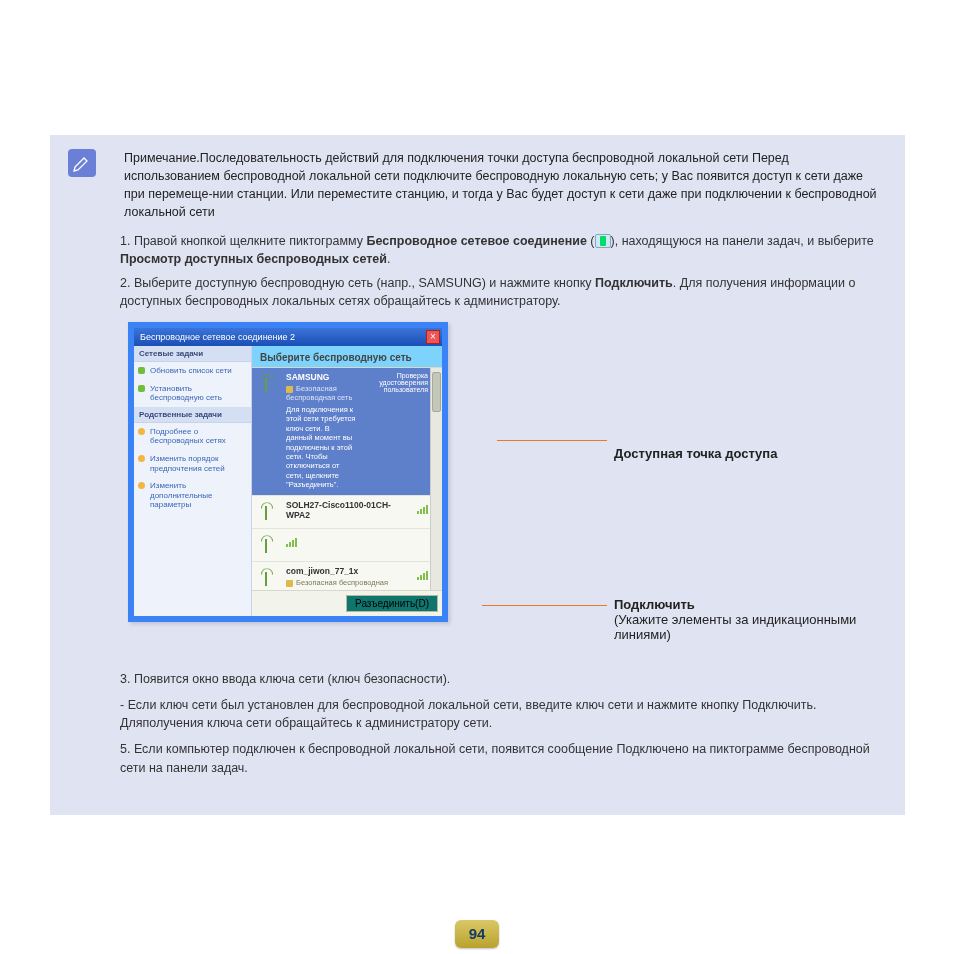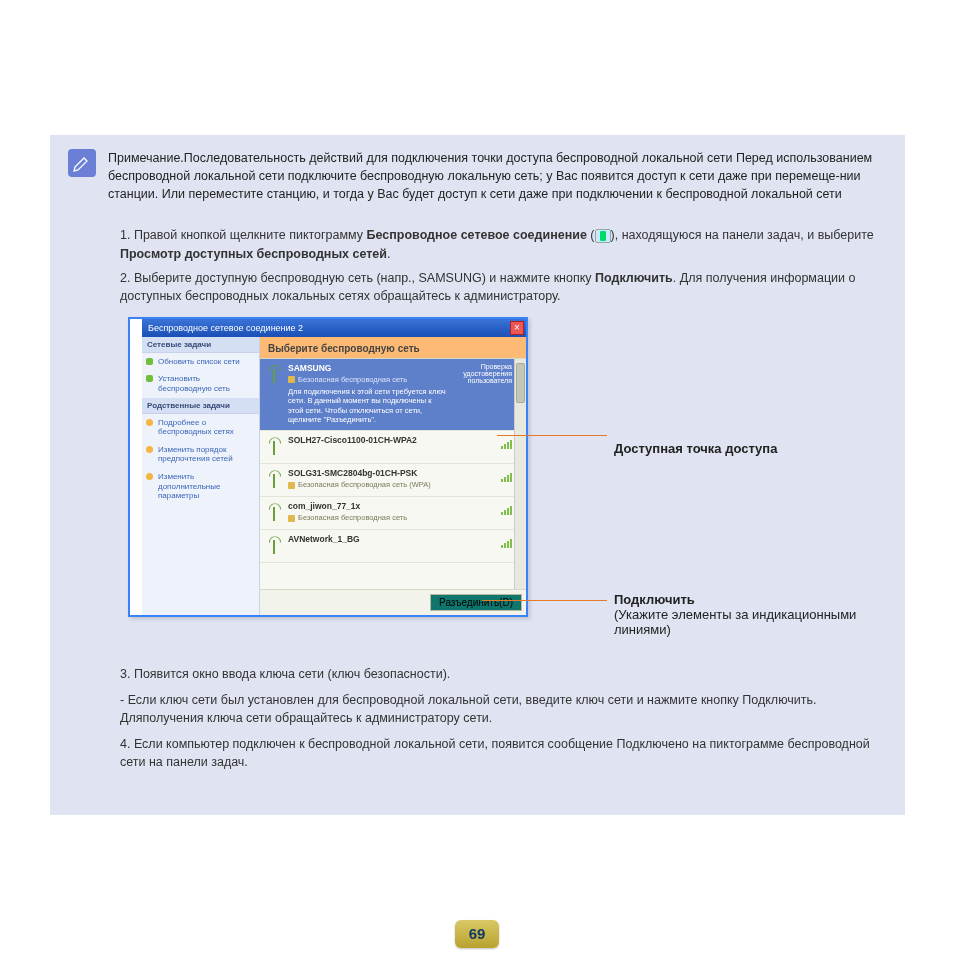--- a/index.html
+++ b/index.html
@@ -13,47 +13,46 @@
   }
   .page-panel {
     position: absolute;
     left: 50px;
     top: 135px;
     width: 855px;
     height: 680px;
     background: #e0e4f2;
     padding: 14px 18px 18px 18px;
   }
-  .note-row { display: flex; gap: 12px; }
+  .note-row { display: flex; gap: 28px; }
   .note-icon {
     width: 28px; height: 28px;
     background: #6b7fd6;
     border-radius: 4px;
     flex: 0 0 28px;
     position: relative;
   }
   .note-icon svg { position:absolute; left:4px; top:4px; }
   .note-text { font-size: 12.5px; line-height: 1.45; color: #222; }
-  .steps { margin-left: 52px; margin-top: 23px; font-size: 12.5px; line-height: 1.45; }
+  .steps { margin-left: 52px; margin-top: 10px; font-size: 12.5px; line-height: 1.45; }
   .steps li { list-style: none; margin-bottom: 6px; }
   .bold { font-weight: bold; }
   .inline-ico {
     display:inline-block; width:16px; height:14px; vertical-align:middle;
     background:#cfe6ff; border:1px solid #8aa; position:relative; border-radius:2px;
   }
   .inline-ico::after{ content:""; position:absolute; left:4px; top:1px; width:6px; height:10px; background:#0d6; border-radius:1px; }
 
   .figure-area { position: relative; margin-left:60px; margin-top:12px; height: 340px; }
   .win {
     position:absolute; left:0; top:0;
-    width: 400px; height: 300px;
-    background:#fff; border:2px solid #3b82f6;
+    width: 320px; height: 300px;
+    background:#fff; border:6px solid #3b82f6;
     box-shadow: 2px 2px 4px rgba(0,0,0,.15);
     font-size: 9px;
-    padding-left: 12px;
   }
   .titlebar {
     height:18px;
     background: linear-gradient(#3b74d8,#1a4fb5);
     color:#fff; font-size:9px; line-height:18px; padding-left:6px; position:relative;
   }
   .closebtn {
     position:absolute; right:2px; top:2px; width:14px; height:14px;
     background:#e55; border:1px solid #a22; color:#fff; font-size:10px; line-height:12px; text-align:center;
   }
@@ -62,28 +61,28 @@
     width:118px; background:#eef2fb; border-right:1px solid #c8d2e8;
     display:flex; flex-direction:column; font-size:8px;
   }
   .sb-head { background:#d5dff3; padding:3px 5px; font-weight:bold; color:#3a4a7a; border-bottom:1px solid #c8d2e8; }
   .sb-item { padding:4px 5px 4px 16px; color:#3a66b8; position:relative; line-height:1.2; }
   .sb-item::before{
     content:""; position:absolute; left:4px; top:5px; width:7px; height:7px; background:#6fbf3a; border-radius:2px;
   }
   .sb-item.star::before{ background:#f3b63e; border-radius:50%; }
   .main { flex:1; background:#f8f8f2; display:flex; flex-direction:column; }
-  .main-head { background:#fdba74; padding:6px 8px 4px; border-bottom:1px solid #d8d8c8; }
+  .main-head { background:#7dd3fc; padding:6px 8px 4px; border-bottom:1px solid #d8d8c8; }
   .main-title { font-size:10px; font-weight:bold; color:#444; }
   .main-sub { font-size:8px; color:#555; margin-top:3px; line-height:1.2; }
   .netlist { flex:1; overflow:hidden; position:relative; }
   .netscroll { position:absolute; right:0; top:0; bottom:0; width:12px; background:#e7e9e0; border-left:1px solid #ccc;}
   .netscroll .thumb{ position:absolute; left:1px; right:1px; top:4px; height:40px; background:#c3c7b8; border:1px solid #a6aa98; border-radius:2px;}
   .net {
-    padding:4px 14px 6px 6px; border-bottom:1px solid #e4e5da; display:flex; align-items:flex-start; gap:6px;
+    padding:4px 14px 6px 6px; border-bottom:1px solid #e4e5da; display:flex; align-items:flex-start; gap:12px;
   }
   .net.sel { background:#5e7fc9; color:#fff; }
   .ant { width:16px; height:22px; position:relative; flex:0 0 16px; }
   .ant::before{ content:""; position:absolute; left:7px; top:6px; width:2px; height:14px; background:#6a9e3b; }
   .ant::after{ content:""; position:absolute; left:3px; top:2px; width:10px; height:10px; border:1.5px solid #6a9e3b; border-radius:50%; clip-path: polygon(0 0,100% 0,100% 50%,0 50%);}
   .net-info { flex:1; font-size:8px; }
   .net-name { font-weight:bold; font-size:8.5px; }
   .net-sec { color:#7a7a5a; font-size:7.5px; margin-top:2px;}
   .net.sel .net-sec{ color:#dbe4fb; }
   .net-sec .lock{ display:inline-block; width:7px;height:7px;background:#e0b94e;border-radius:1px;margin-right:3px;vertical-align:middle;}
@@ -175,24 +174,20 @@
                 </div>
               <div class="net-right"><div class="bars">
                     <i></i>
                     <i></i>
                     <i></i>
                     <i></i>
                   </div></div>
             </div>
             <div class="net">
               <div class="ant"></div>
-              <div class="net-info">
-                <div class="net-name">SOLG31-SMC2804bg-01CH-PSK</div>
-                <div class="net-sec"><span class="lock"></span><span>Безопасная беспроводная сеть (WPA)</span></div>
-              </div>
               <div class="net-right"><div class="bars">
                     <i></i>
                     <i></i>
                     <i></i>
                     <i></i>
                   </div></div>
             </div>
             <div class="net">
               <div class="ant"></div>
               <div class="net-info">
@@ -235,18 +230,18 @@
     <div class="call2-line"></div>
     <div class="callout" style="left:486px; top:275px; width:260px;">
       <span>Подключить</span>
       <span class="call-sub">(Укажите элементы за индикационными линиями)</span>
     </div>
   </div>
 
   <div class="after-steps">
     <p>3. Появится окно ввода ключа сети (ключ безопасности).</p>
     <p>- Если ключ сети был установлен для беспроводной локальной сети, введите ключ сети и нажмите кнопку Подключить. Дляполучения ключа сети обращайтесь к администратору сети.</p>
-    <p>4. Если компьютер подключен к беспроводной локальной сети, появится сообщение Подключено на пиктограмме беспроводной сети на панели задач.</p>
+    <p>5. Если компьютер подключен к беспроводной локальной сети, появится сообщение Подключено на пиктограмме беспроводной сети на панели задач.</p>
   </div>
 
 </div>
 
-<div class="page-num">69</div>
+<div class="page-num">94</div>
 
 </body></html>

